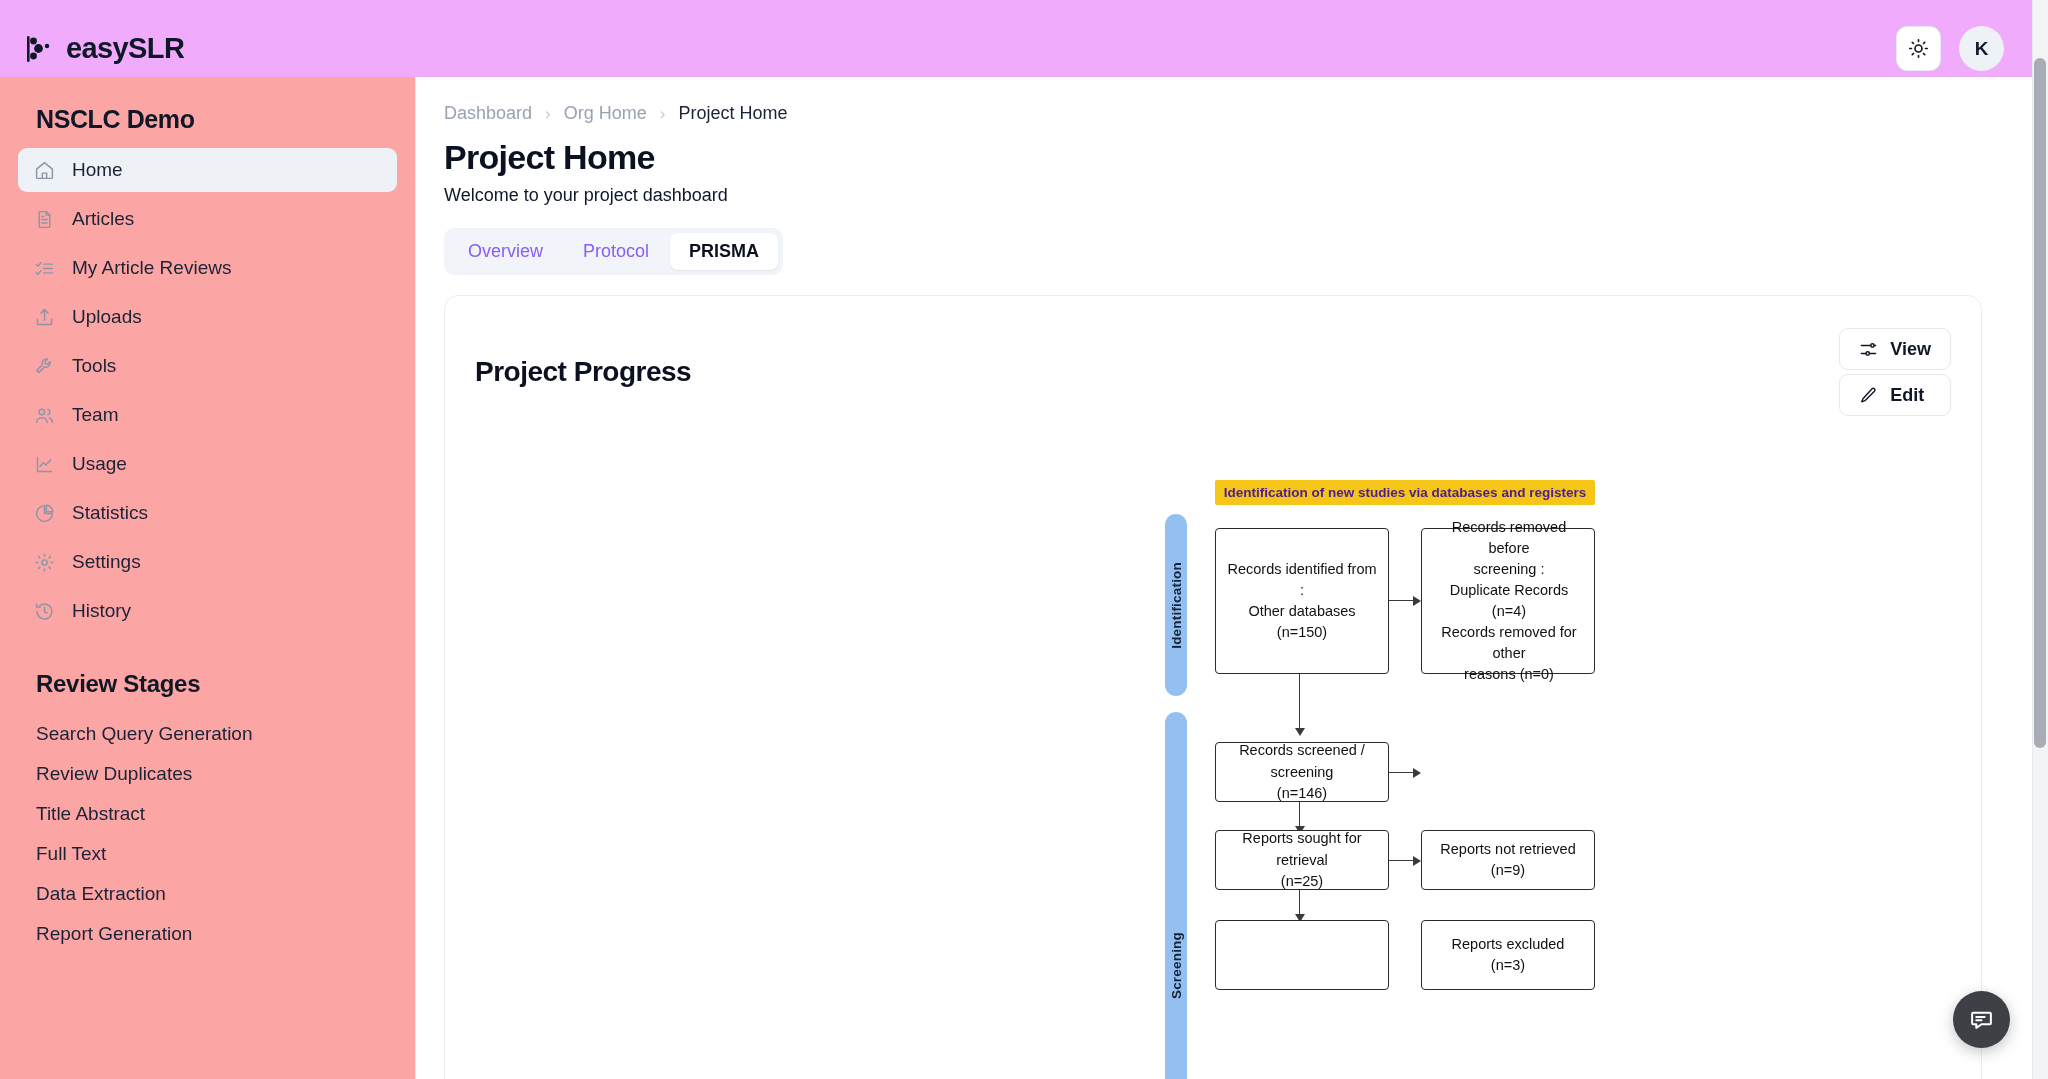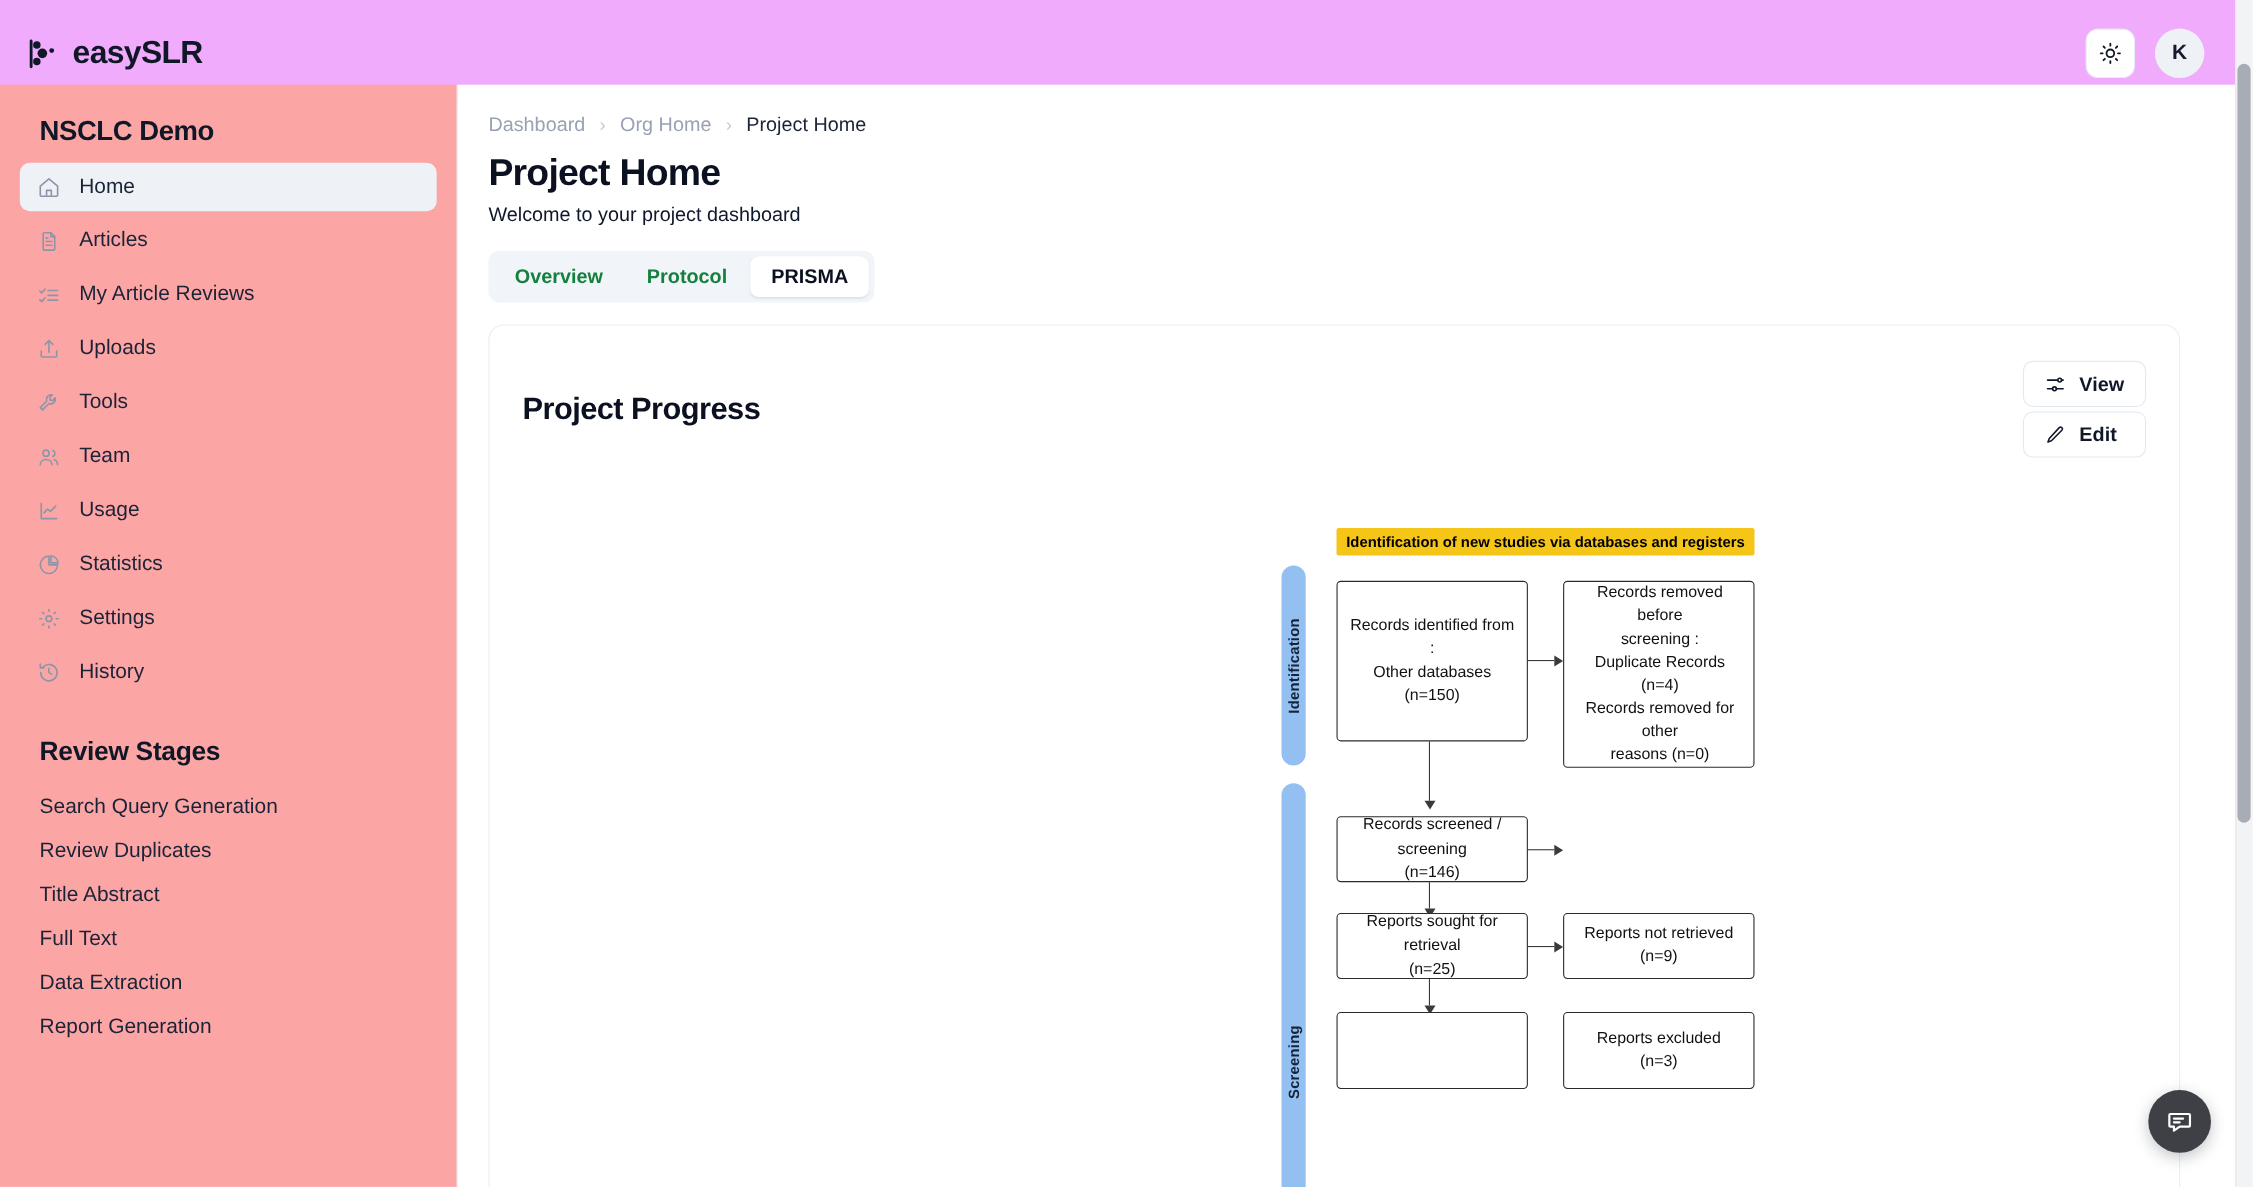--- a/index.html
+++ b/index.html
@@ -78,21 +78,21 @@
     font-size: 34px; font-weight: 700; letter-spacing: -0.7px;
     color: #0b1120; margin-top: 14px;
   }
   .page-sub { font-size: 18px; color: #0f172a; margin-top: 8px; }
 
   .tabs {
     margin-top: 22px; display: inline-flex; align-items: center;
     background: #f1f4f9; border-radius: 10px; padding: 5px; gap: 2px;
   }
   .tab {
-    font-size: 18px; font-weight: 700; color: #15803d;
+    font-size: 18px; font-weight: 400; color: #8b5cf6;
     padding: 8px 19px; border-radius: 8px; cursor: pointer; white-space: nowrap;
   }
   .tab.active { background: #ffffff; color: #0b1120; font-weight: 600;
     box-shadow: 0 1px 2px rgba(16,24,40,.08); }
 
   .card {
     margin-top: 20px; border: 1px solid #e9edf3; border-radius: 14px;
     background: #ffffff; height: 880px; padding: 32px 30px 0 30px;
     position: relative; overflow: hidden;
   }
@@ -105,21 +105,21 @@
     background: #fff; font-size: 18px; font-weight: 600; color: #101828; cursor: pointer;
   }
   .btn svg { width: 19px; height: 19px; }
 
   
   .prisma { position: relative; margin: 64px 0 0 0; height: 740px; }
   .pr-banner {
     position: absolute; left: 740px; top: 0; width: 380px; height: 25px;
     background: #f5c518; border-radius: 2px;
     display: flex; align-items: center; justify-content: center;
-    font-size: 13.5px; font-weight: 700; color: #000000; white-space: nowrap;
+    font-size: 13.5px; font-weight: 700; color: #4c1d95; white-space: nowrap;
   }
   .pr-stage {
     position: absolute; width: 22px; border-radius: 11px; background: #93c0f0;
     display: flex; align-items: center; justify-content: center;
   }
   .pr-stage span {
     writing-mode: vertical-rl; transform: rotate(180deg);
     font-size: 13.5px; font-weight: 700; color: #15233a; letter-spacing: .2px;
   }
   .pr-box {
@@ -332,21 +332,21 @@
         <div class="pr-stage" style="left:690px; top:232px; height:508px;">
           <span>Screening</span>
         </div>
 
         <div class="pr-box" style="left:740px; top:48px; width:174px; height:146px;">
           <p>
             <span>Records identified from :</span><br>
             <span>Other databases (n=150)</span>
           </p>
         </div>
-        <div class="pr-box" style="left:946px; top:48px; width:174px; height:170px;padding-left:12px;">
+        <div class="pr-box" style="left:946px; top:48px; width:174px; height:146px;padding-left:12px;">
           <p>
             <span>Records removed before</span><br>
             <span>screening :</span><br>
             <span>Duplicate Records (n=4)</span><br>
             <span>Records removed for other</span><br>
             <span>reasons (n=0)</span>
           </p>
         </div>
         <div class="pr-line" style="left:914px; top:120px; width:24px; height:1.4px;"></div>
         <div class="pr-arrow right" style="left:938px; top:116px;"></div>

